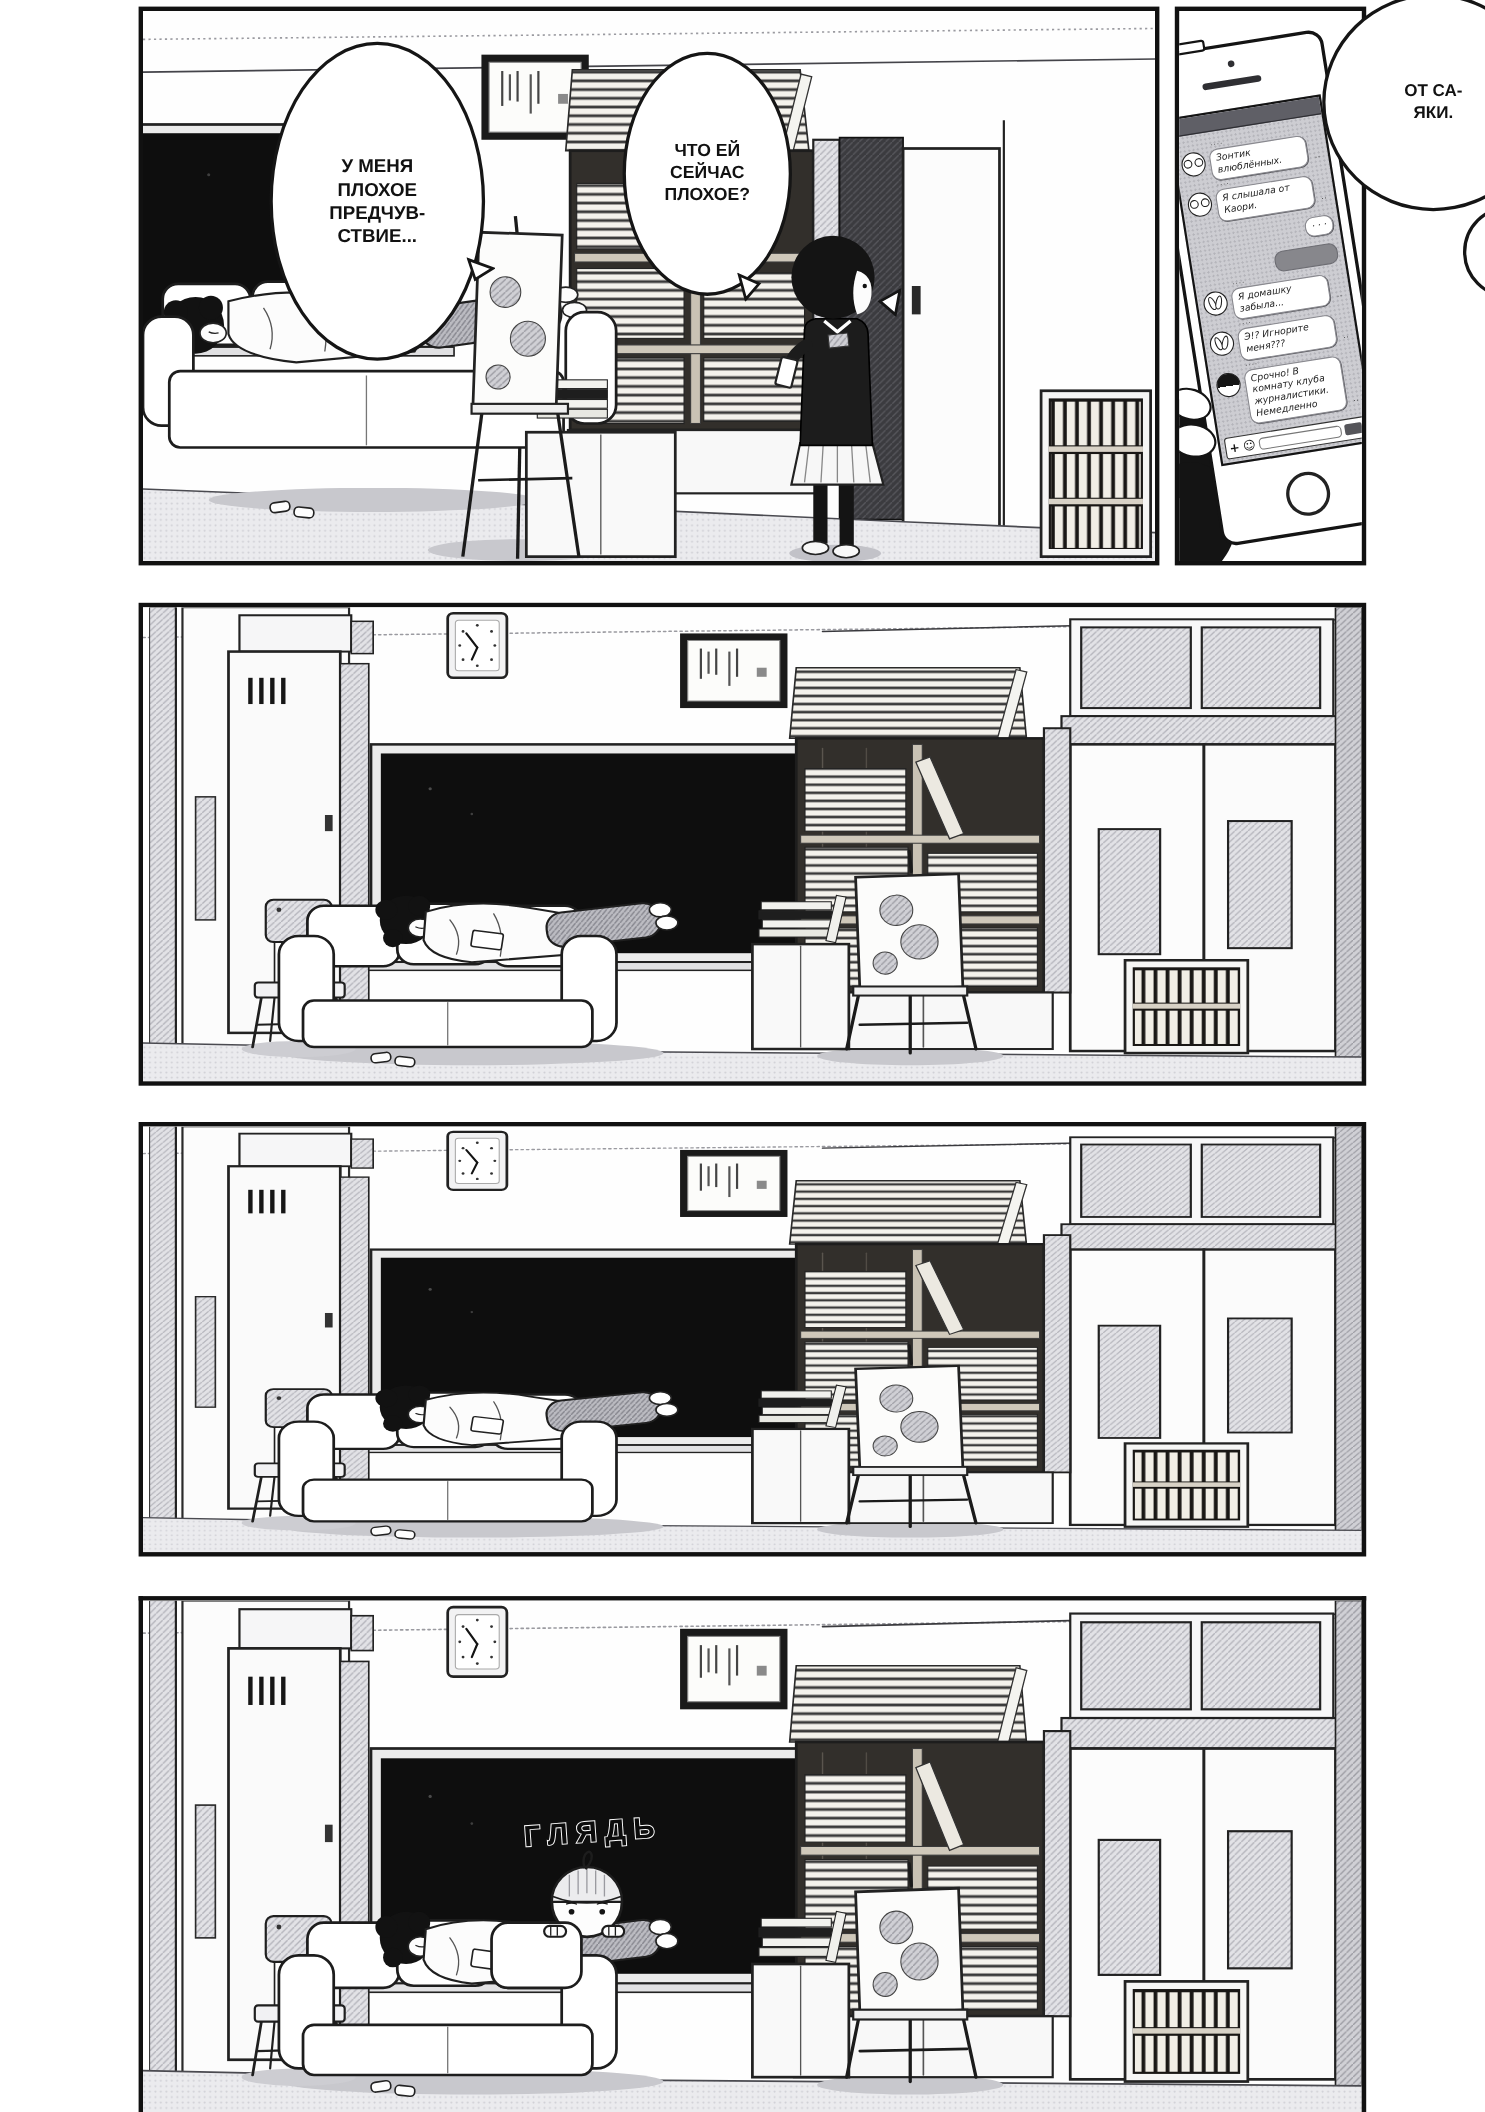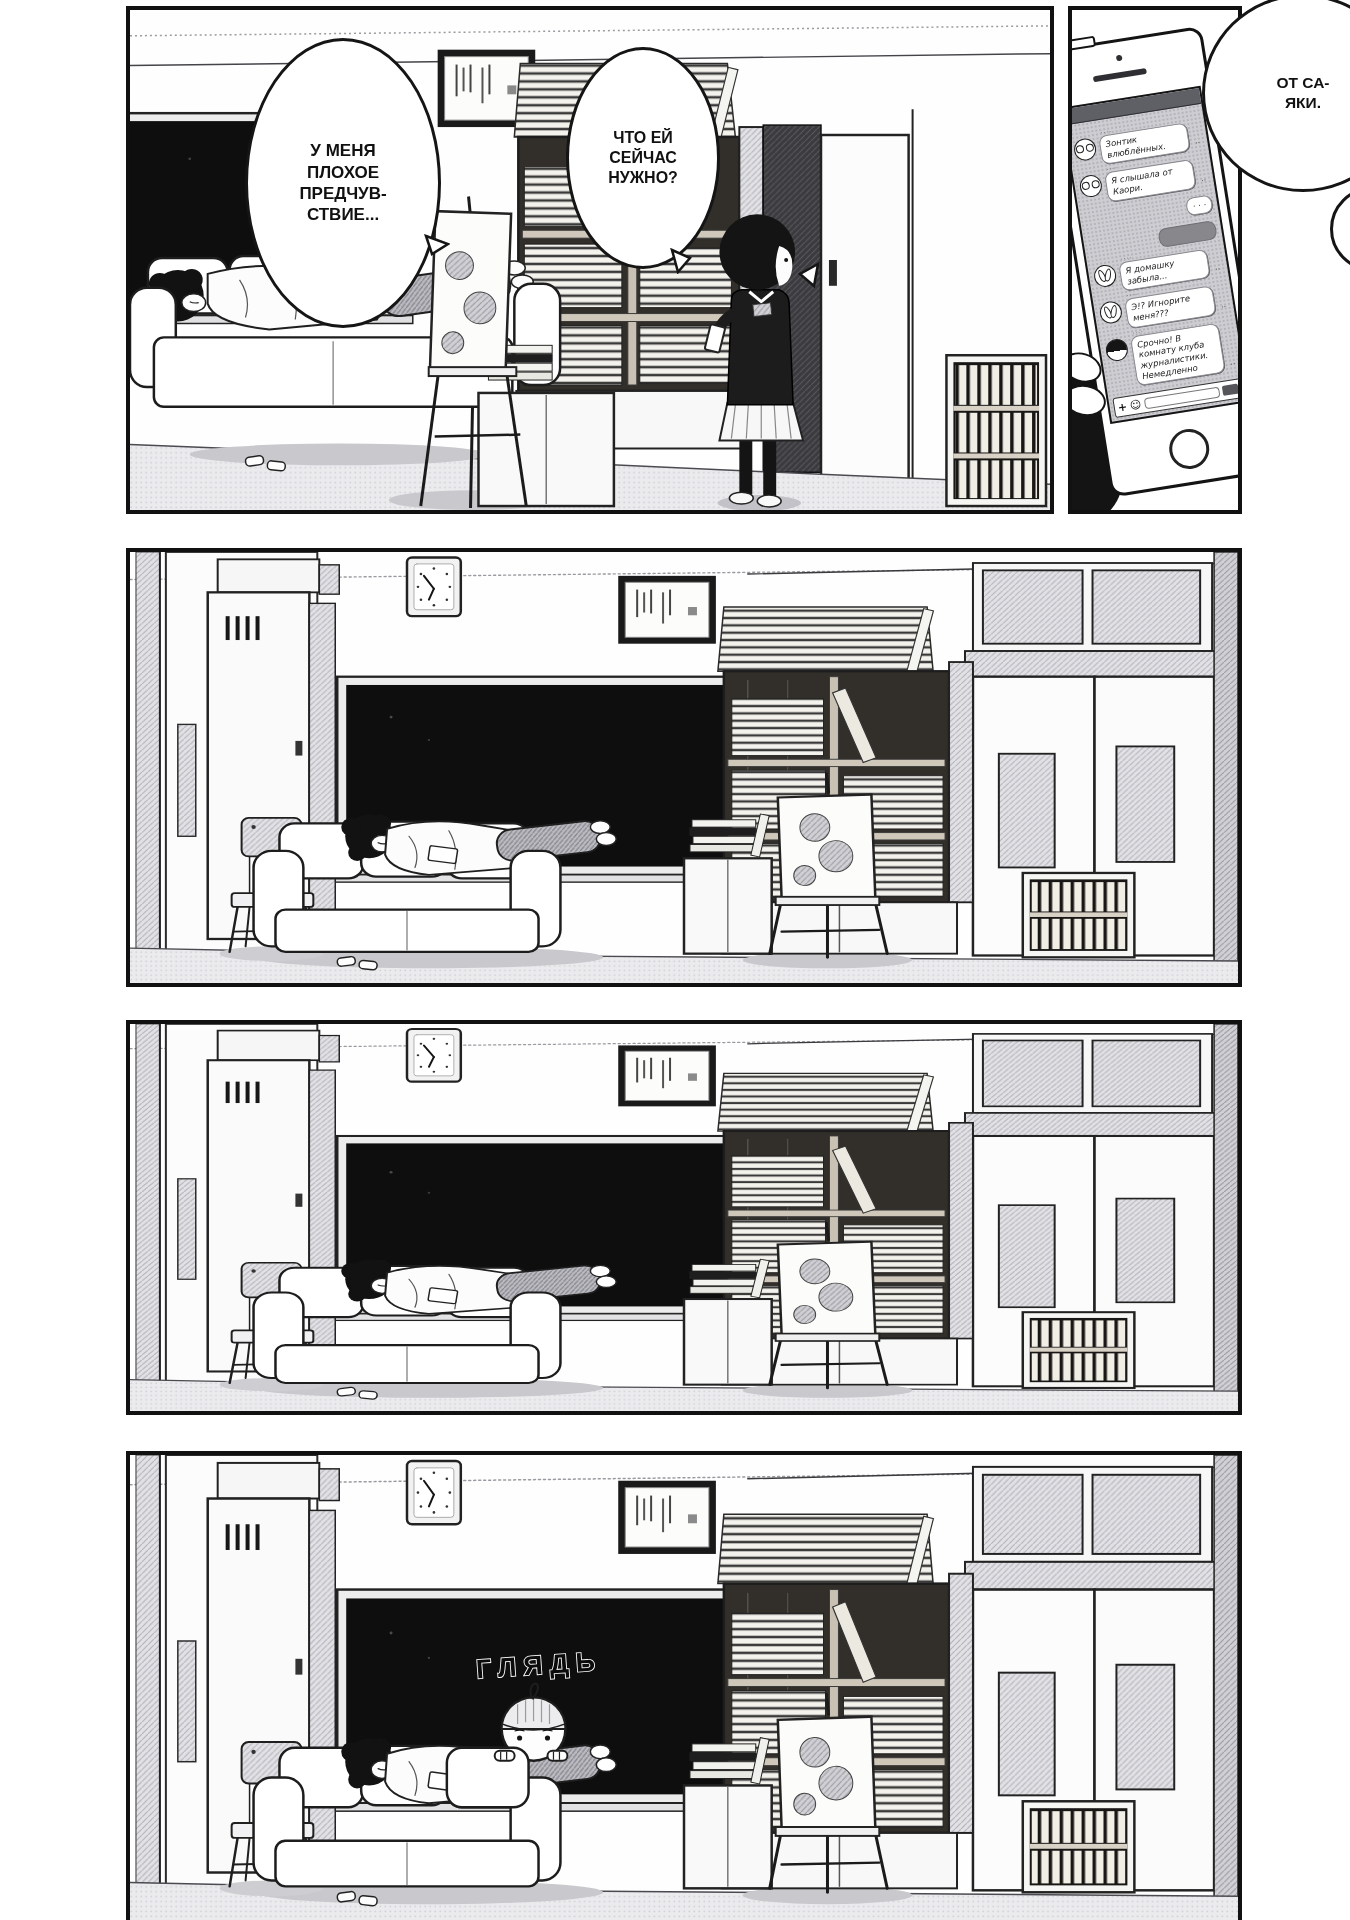--- a/index.html
+++ b/index.html
@@ -495,21 +495,21 @@
   <div class="bubble" style="left:245px;top:38px;width:190px;height:284px;font-size:17px;">У МЕНЯ
 ПЛОХОЕ
 ПРЕДЧУВ-
 СТВИЕ...</div>
   <svg class="tail" style="left:424px;top:232px;" width="26" height="26">
     <path d="M2,4 L24,12 L8,22 Z" fill="#fff" stroke="#151515" stroke-width="2.5"></path>
     </svg>
 
   <div class="bubble" style="left:566px;top:47px;width:148px;height:216px;font-size:16px;">ЧТО ЕЙ
 СЕЙЧАС
-НУЖНО?</div>
+ПЛОХОЕ?</div>
   <svg class="tail" style="left:668px;top:248px;" width="26" height="26">
     <path d="M4,2 L22,10 L10,24 Z" fill="#fff" stroke="#151515" stroke-width="2.5"></path>
     </svg>
 
   <svg class="tail" style="left:796px;top:262px;" width="26" height="26">
     <path d="M22,2 L4,12 L18,24 Z" fill="#fff" stroke="#151515" stroke-width="2.5"></path>
     </svg>
 
   <div class="bubble" style="left:1202px;top:-6px;width:196px;height:192px;font-size:15.5px;z-index:7;">ОТ СА-
 ЯКИ.</div>

